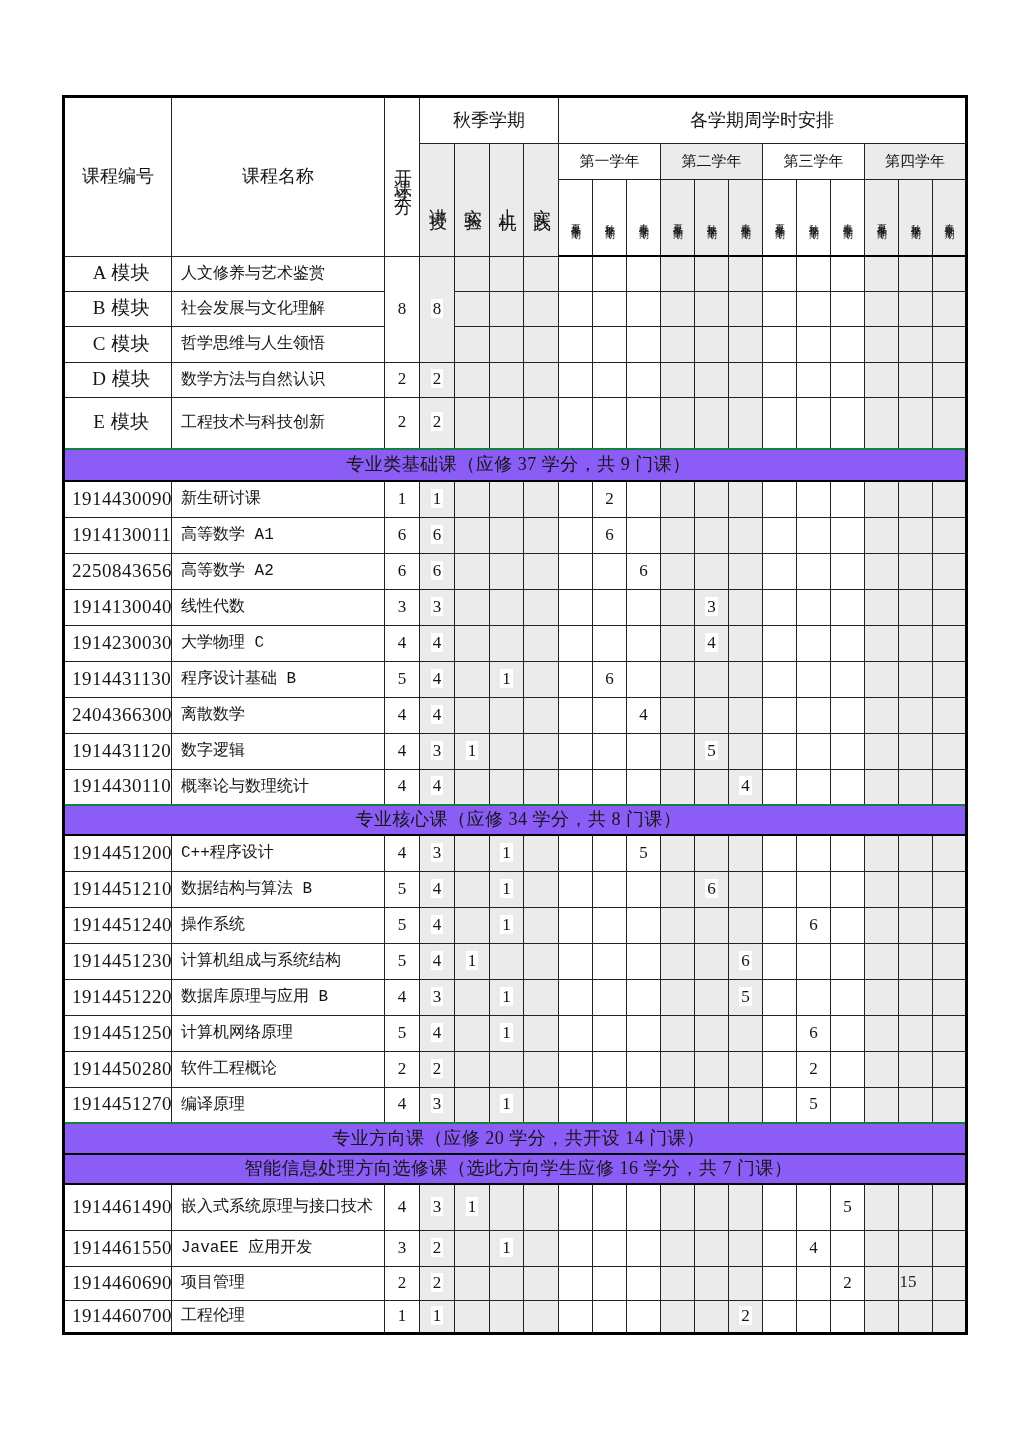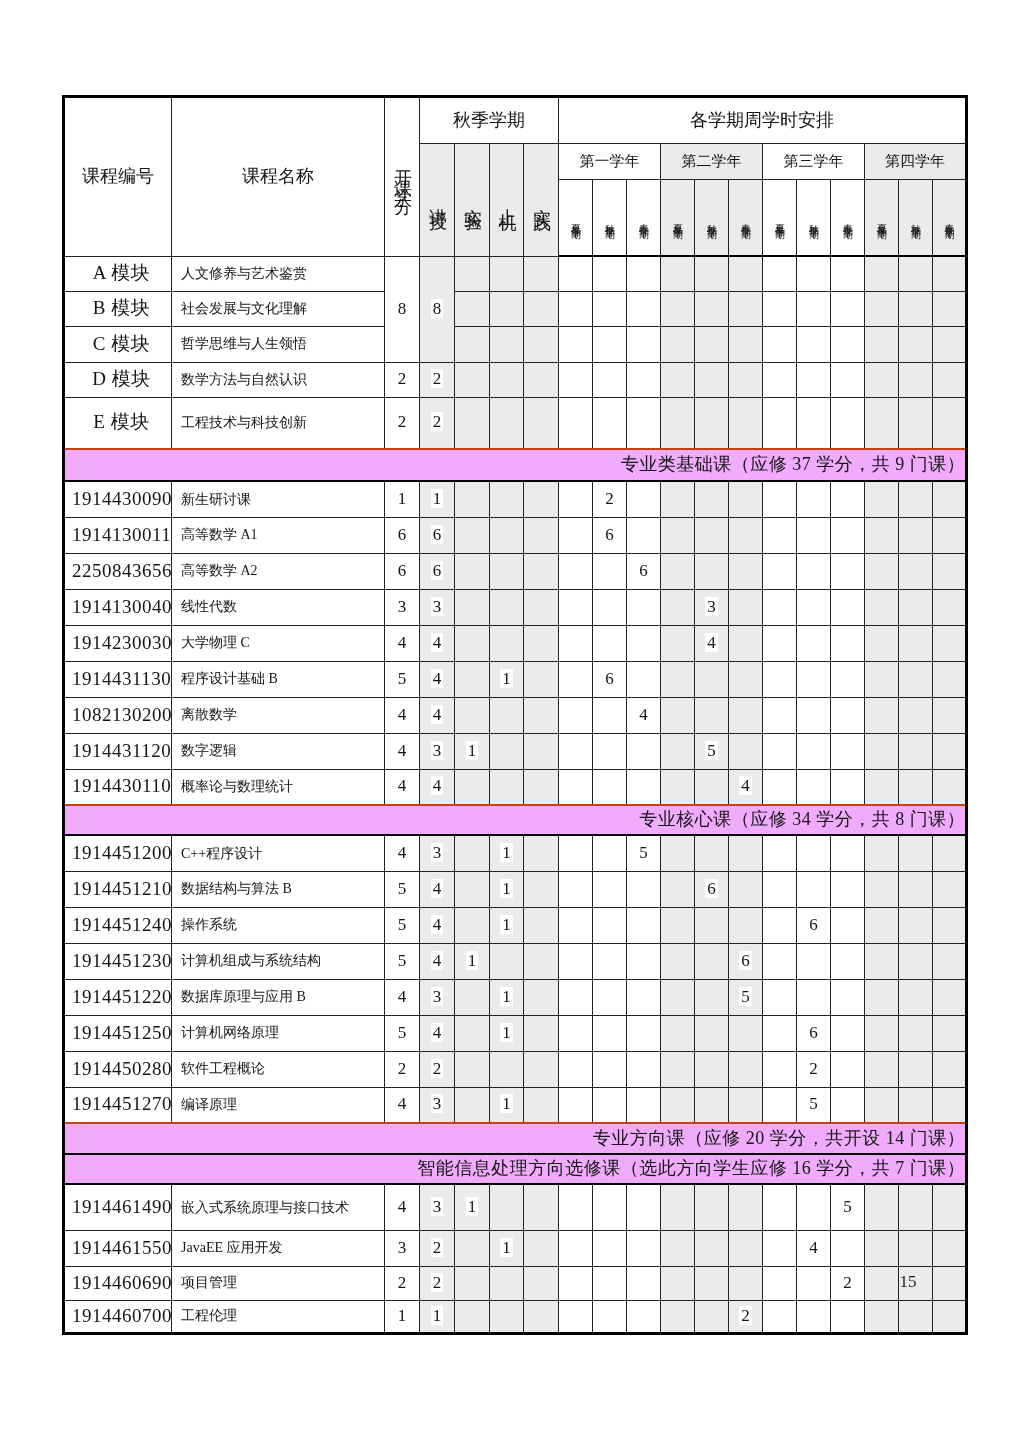--- a/index.html
+++ b/index.html
@@ -15,24 +15,24 @@
     border:3px solid #000;
   }
   td{
     border:1px solid #222;padding:0;overflow:hidden;
     text-align:center;vertical-align:middle;
     font-size:17px;line-height:1.1;
   }
   .shade{background:#ebebeb;}
   .lbl{font-size:18px;}
   .code-cell{font-size:19px;text-align:center;padding-left:7px;letter-spacing:0.5px;}
-  .name-cell{font-size:14px;text-align:left;padding:1px 4px 1px 9px;line-height:1.25;}
+  .name-cell{font-size:16px;text-align:left;padding:1px 4px 1px 9px;line-height:1.25;font-family:Liberation Mono, monospace;}
   .sec{
-    font-size:18px;text-align:right;padding-left:7px;background:#f0abfc;
-    border-top:2px solid #c2410c;border-bottom:2px solid #000;letter-spacing:0.5px;
+    font-size:18px;text-align:center;padding-left:7px;background:#8b5cf6;
+    border-top:2px solid #15803d;border-bottom:2px solid #000;letter-spacing:0.5px;
   }
   .v{writing-mode:vertical-rl;text-orientation:upright;display:inline-block;}
   .v-credits{font-size:18px;letter-spacing:9px;}
   .v-sub{font-size:18px;letter-spacing:5px;}
   .v-season{font-size:10px;letter-spacing:1.5px;line-height:1;}
   .year-cell{font-size:15px;height:35px;}
   .h1-cell{height:45px;}
   .h3-cell{height:75px;}
   .n{background:#fff;padding:0 2px;}
   thead tr.h3 td{border-bottom:2px solid #000;}
@@ -327,21 +327,21 @@
           <td class="shade"></td>
           <td class="shade"></td>
           <td></td>
           <td></td>
           <td></td>
           <td class="shade"></td>
           <td class="shade"></td>
           <td class="shade"></td>
         </tr>
         <tr>
-          <td class="code-cell">1082130200</td>
+          <td class="code-cell">2404366300</td>
           <td class="name-cell">离散数学</td>
           <td><span class="n">4</span></td>
           <td class="shade"><span class="n">4</span></td>
           <td class="shade"></td>
           <td class="shade"></td>
           <td class="shade"></td>
           <td></td>
           <td></td>
           <td><span class="n">4</span></td>
           <td class="shade"></td>

